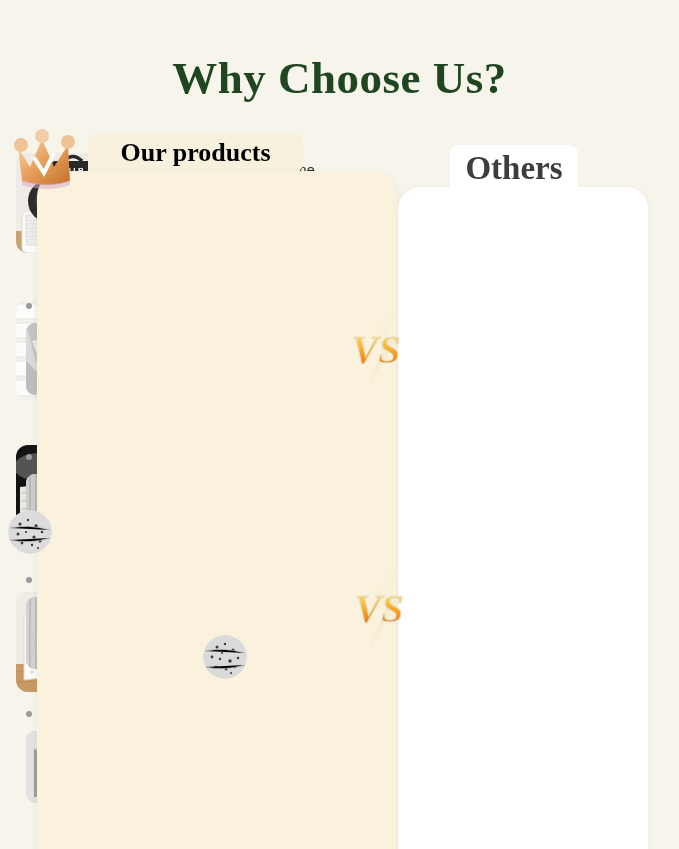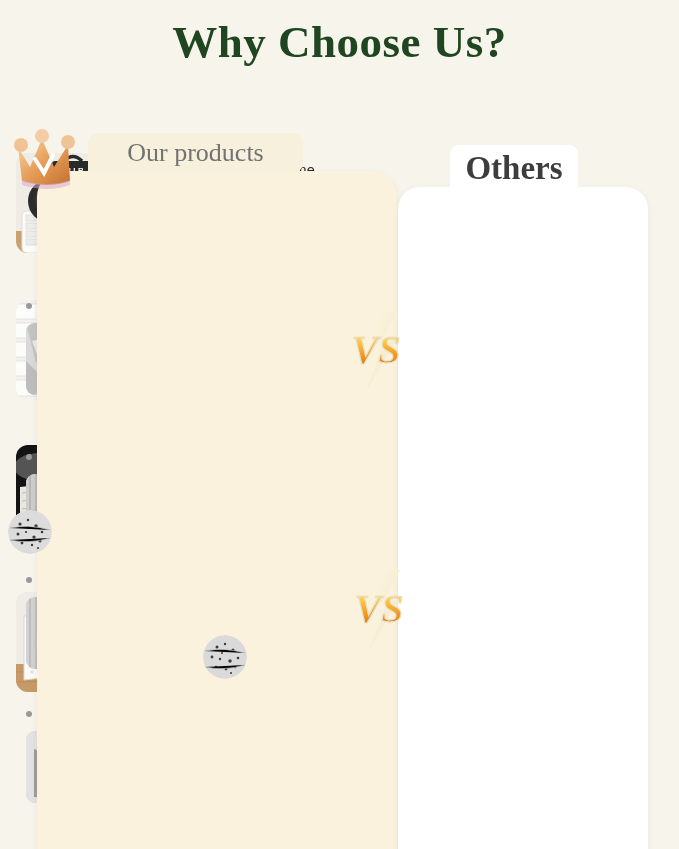--- a/index.html
+++ b/index.html
@@ -13,21 +13,21 @@
   }
 
   
   .page-title {
     text-align: center;
     font-family: "Liberation Serif", serif;
     font-weight: bold;
     font-size: 45px;
     color: #1f4620;
     letter-spacing: 0.5px;
-    padding-top: 20px;
+    padding-top: 56px;
     line-height: 1;
   }
 
   
   .compare {
     position: absolute;
     top: 133px; left: 0; right: 0; bottom: 0;
   }
 
   
@@ -35,23 +35,23 @@
     position: absolute;
     left: 88px; top: 0;
     width: 215px; height: 40px;
     background: #f6f0dd;
     border-radius: 10px 10px 10px 0;
     display: flex; align-items: center; justify-content: center;
     z-index: 4;
   }
   .ours-tab-label {
     font-family: "Liberation Serif", serif;
-    font-weight: normal;
+    font-weight: bold;
     font-size: 26px;
-    color: #737373;
+    color: #000000;
   }
 
   .crown {
     position: absolute;
     left: 8px; top: -8px;
     width: 84px; height: 66px;
     z-index: 6;
   }
 
   .ours-card {

